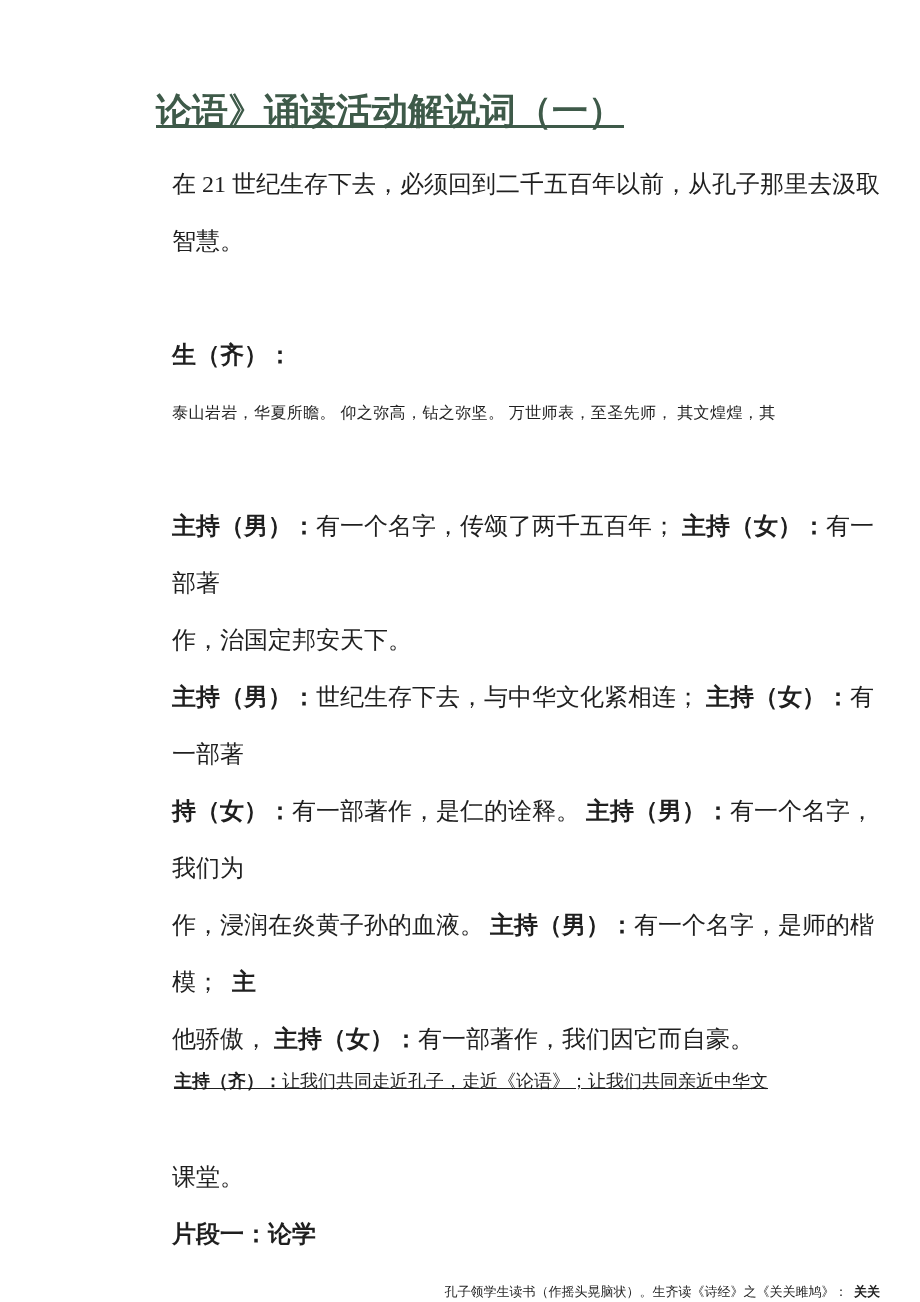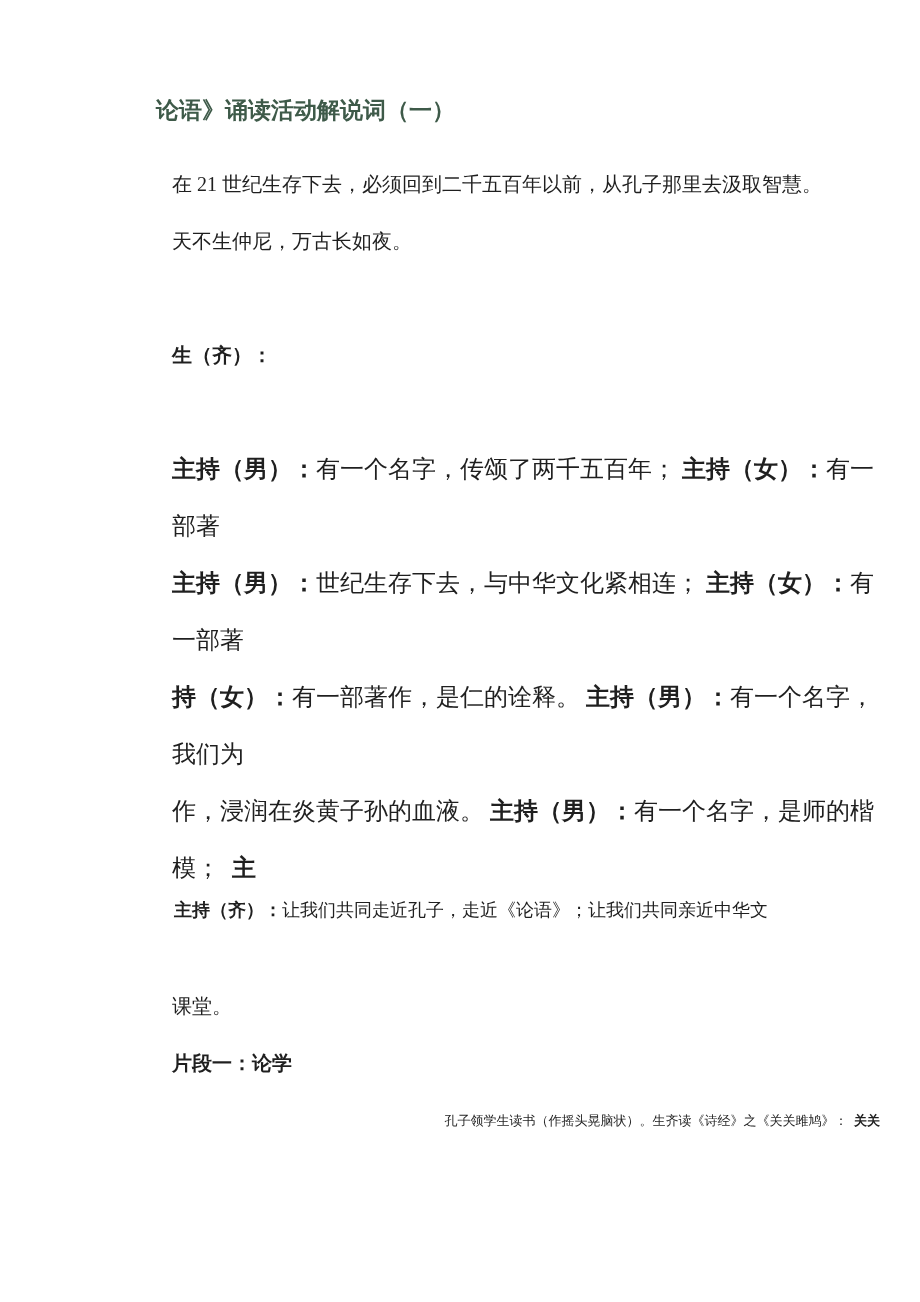--- a/index.html
+++ b/index.html
@@ -10,53 +10,56 @@
     background:#ffffff;
     box-sizing:border-box;
     padding:86px 40px 0 140px;
     color:#1f1f1f;
     font-family:"Liberation Serif","DejaVu Serif",serif;
     overflow:hidden;
   }
   .title{
     margin:0 0 20px 16px;
     font-weight:700;
-    font-size:23px;
+    font-size:36px;
     line-height:50px;
     font-family:"Liberation Serif","DejaVu Serif",serif;
+    text-decoration:underline;
   }
   .line{
     white-space:pre-wrap;
     line-height:57px;
     margin-left:32px;
   }
-  .v-intro{font-size:20px;}
+  .v-intro{font-size:24px;}
   .v-verse{font-size:16px;letter-spacing:0.4px;}
   .v-dialogue{font-size:24px;}
   .v-chorus{font-size:18px;line-height:26px;margin-left:0;}
   .v-stage{font-size:13px;text-align:right;}
-  .ind{text-indent:34px;}
+  .ind{text-indent:34px;text-decoration:underline;}
   .seg{font-weight:400;}
   .seg.b{font-weight:700;}
   .spacer{width:100%;}
 </style>
 </head>
 <body>
 
 <div class="page" style="color: rgb(31, 31, 31);">
   <h1 class="title" style="color: rgb(62, 90, 73);">论语》诵读活动解说词（一）</h1>
   <div id="doc-body">
       <div class="line v-intro"><span class="seg">在 21 世纪生存下去，必须回到二千五百年以前，从孔子那里去汲取智慧。</span></div>
-      <div class="line v-intro"><span class="seg">天不生仲尼，万古长如夜。</span></div>
       <div class="spacer" style="height: 57px;"></div>
       <div class="line v-intro"><span class="seg b">生（齐）：</span></div>
+      <div class="line v-verse"><span class="seg">泰山岩岩，华夏所瞻。 仰之弥高，钻之弥坚。 万世师表，至圣先师， 其文煌煌，其</span></div>
       <div class="spacer" style="height: 57px;"></div>
       <div class="line v-dialogue"><span class="seg b">主持（男）：</span><span class="seg">有一个名字，传颂了两千五百年； </span><span class="seg b">主持（女）：</span><span class="seg">有一部著</span></div>
+      <div class="line v-dialogue"><span class="seg">作，治国定邦安天下。</span></div>
       <div class="line v-dialogue"><span class="seg b">主持（男）：</span><span class="seg">世纪生存下去，与中华文化紧相连； </span><span class="seg b">主持（女）：</span><span class="seg">有一部著</span></div>
       <div class="line v-dialogue"><span class="seg b">持（女）：</span><span class="seg">有一部著作，是仁的诠释。 </span><span class="seg b">主持（男）：</span><span class="seg">有一个名字，我们为</span></div>
       <div class="line v-dialogue"><span class="seg">作，浸润在炎黄子孙的血液。 </span><span class="seg b">主持（男）：</span><span class="seg">有一个名字，是师的楷模；  </span><span class="seg b">主</span></div>
+      <div class="line v-dialogue"><span class="seg">他骄傲， </span><span class="seg b">主持（女）：</span><span class="seg">有一部著作，我们因它而自豪。</span></div>
       <div class="line v-chorus ind"><span class="seg b">主持（齐）：</span><span class="seg">让我们共同走近孔子，走近《论语》；让我们共同亲近中华文</span></div>
       <div class="spacer" style="height: 55px;"></div>
       <div class="line v-intro"><span class="seg">课堂。</span></div>
       <div class="line v-intro"><span class="seg b">片段一：论学</span></div>
       <div class="line v-stage"><span class="seg">孔子领学生读书（作摇头晃脑状）。生齐读《诗经》之《关关雎鸠》：  </span><span class="seg b">关关</span></div>
     </div>
 </div>
 
 </body></html>

